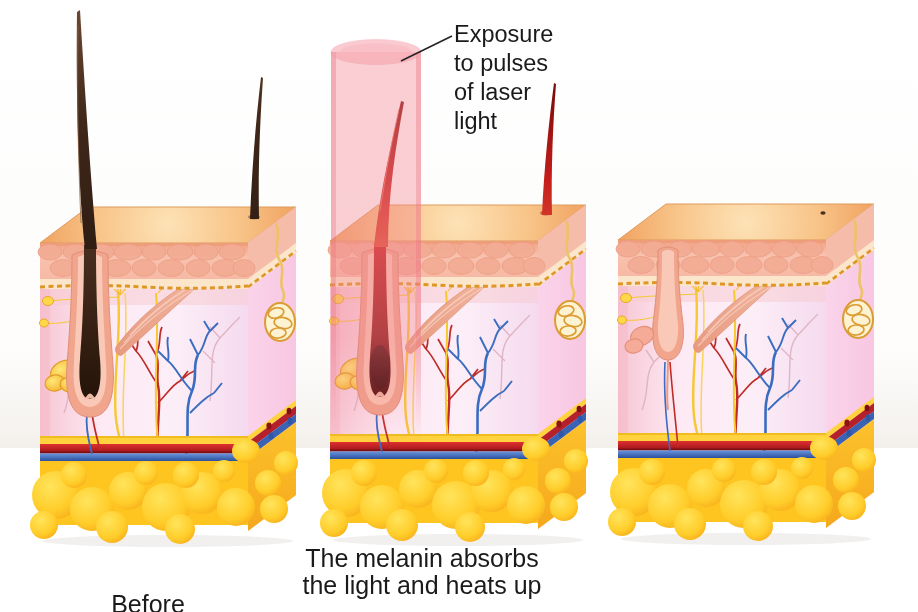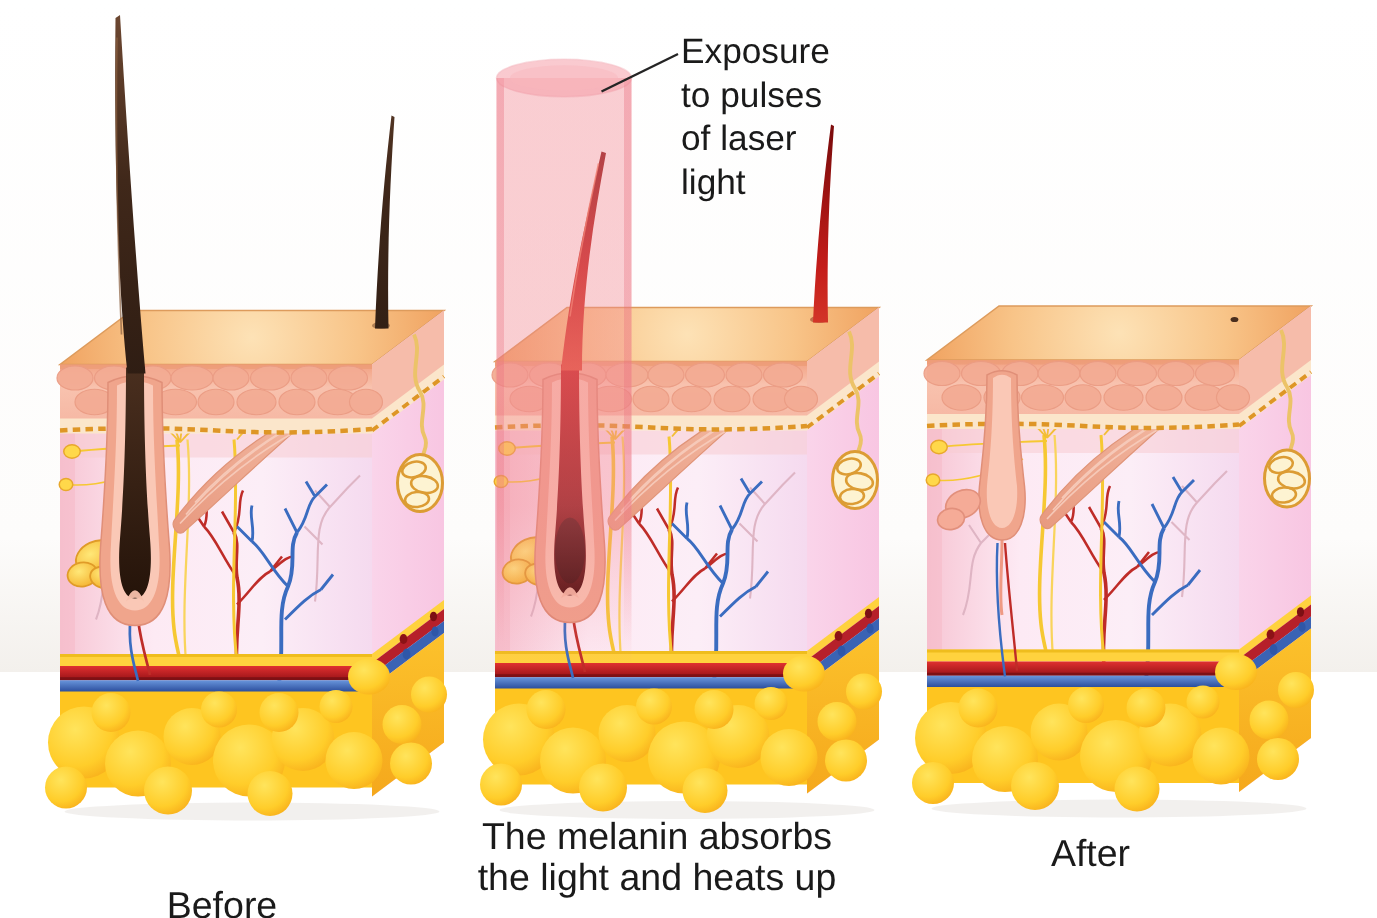--- a/index.html
+++ b/index.html
@@ -20,21 +20,21 @@
     color:#1a1a1a;
     white-space:pre-line;
     text-align:center;
   }
   #annotation{
     left:454px;top:20px;width:160px;
     font-size:23.5px;line-height:29px;
     text-align:left;
   }
   #caption-before{left:48px;top:556px;width:200px;font-size:25px;line-height:27px;margin-top:35px;}
-  #caption-during{left:288px;top:545px;width:300px;font-size:25px;line-height:27px;}
+  #caption-during{left:272px;top:545px;width:300px;font-size:25px;line-height:27px;}
   #caption-after{left:627px;top:556px;width:200px;font-size:25px;line-height:27px;}
 </style>
 </head>
 <body>
 
 <div id="stage">
 <svg width="918" height="612" viewBox="0 0 918 612">
   <defs>
 
     <radialGradient id="gTop" gradientUnits="userSpaceOnUse" cx="128" cy="-18" r="130">
@@ -322,14 +322,13 @@
   </g>
 </svg>
 
 <div id="annotation" class="label">Exposure
 to pulses
 of laser
 light</div>
 <div id="caption-before" class="label">Before</div>
 <div id="caption-during" class="label">The melanin absorbs
 the light and heats up</div>
-<div id="caption-after" class="label">After</div>
 </div>
 
 </body></html>

